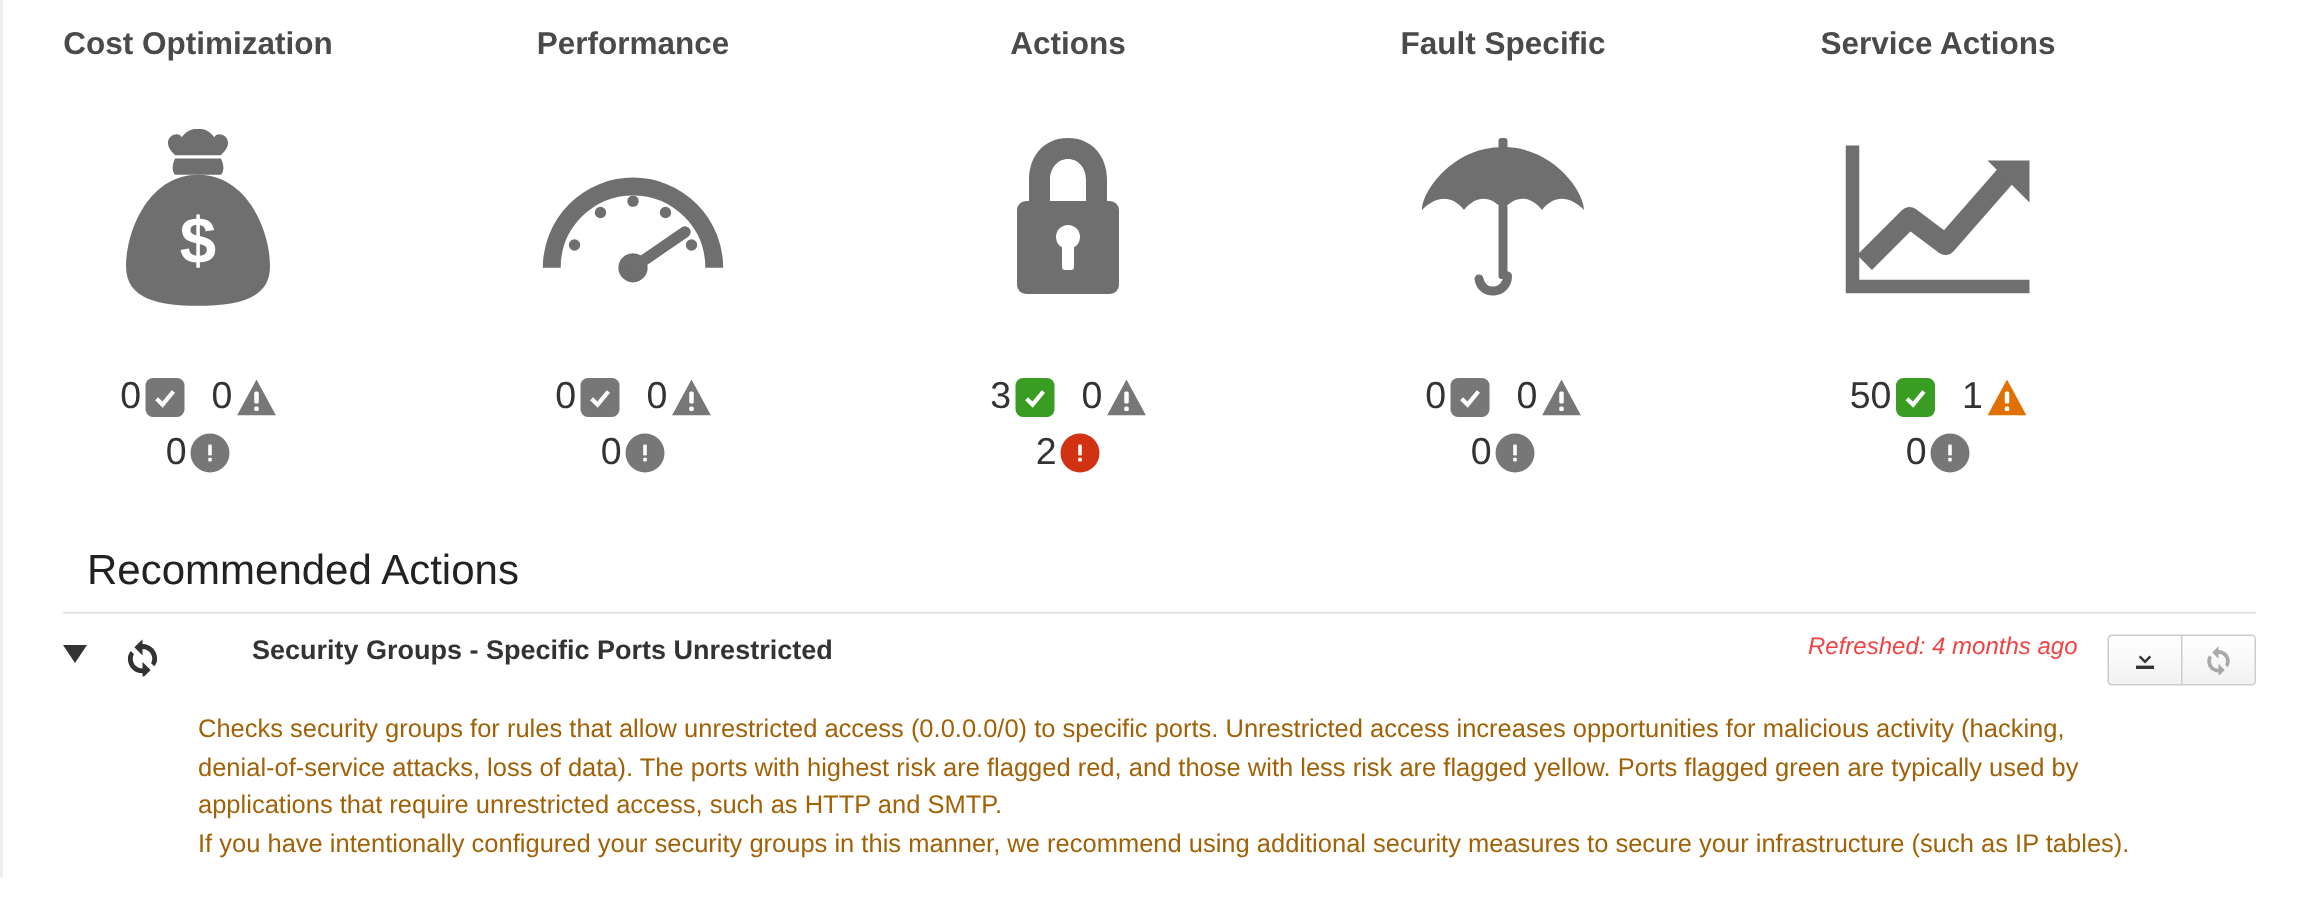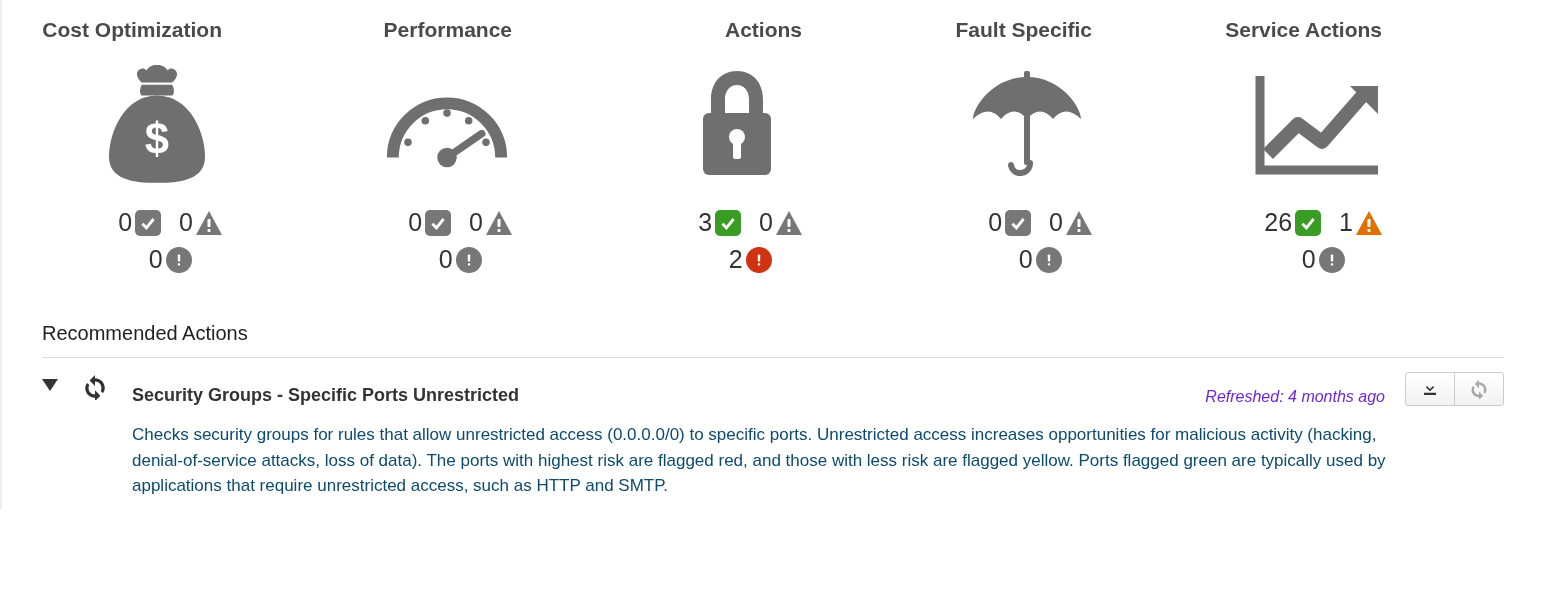--- a/index.html
+++ b/index.html
@@ -16,22 +16,23 @@
     padding: 18px 40px 10px 40px;
   }
   .cat-row {
     display: flex;
     gap: 110px;
     margin-bottom: 40px;
   }
   .cat {
     display: flex;
     flex-direction: column;
-    align-items: flex-end;
+    align-items: center;
     width: 180px;
+    gap: 21px;
   }
   .cat-title {
     font-weight: 700;
     font-size: 21px;
     color: #4a4a4a;
     margin-bottom: 18px;
     white-space: nowrap;
   }
   .cat-icon {
     width: 130px;
@@ -79,23 +80,23 @@
   .circ {
     width: 26px; height:26px;
     border-radius:50%;
     display:inline-flex;align-items:center;justify-content:center;
     font-weight:bold;
   }
   .circ.gray { background:#777777; color:#fff; font-size:20px;}
   .circ.red { background:#d13212; color:#fff; font-size:20px;}
 
   .section-title {
-    font-size: 20px;
+    font-size: 28px;
     font-weight: 400;
-    margin: 0 0 12px 0;
+    margin: 0 0 12px 16px;
     color: #222;
   }
   hr.div {
     border:none;
     border-top:1px solid #dddddd;
     margin:0 0 14px 0;
   }
   .action-row {
     display:flex;
     align-items:flex-start;
@@ -106,33 +107,34 @@
     color:#333;
     margin-top:6px;
     cursor:pointer;
   }
   .refresh-icn svg { display:block; }
   .action-card {
     flex:1;
   }
   .card-head {
     display:flex;
-    align-items:flex-end;
+    align-items:flex-start;
     gap:20px;
+    margin-left:36px;
   }
   .card-title {
     font-weight:700;
     font-size:18px;
     color:#333;
     flex:0 0 auto;
   }
   .spacer { flex:1; }
   .refreshed {
     font-style: italic;
-    color:#6d28d9;
+    color:#ef4444;
     font-size:16px;
   }
   .btn-grp {
     display:inline-flex;
     border:1px solid #cccccc;
     border-radius:3px;
     overflow:hidden;
     background:linear-gradient(#ffffff,#f2f2f2);
   }
   .btn-grp button {
@@ -141,21 +143,21 @@
     padding:6px 14px;
     cursor:pointer;
     display:flex;align-items:center;justify-content:center;
   }
   .btn-grp button + button { border-left:1px solid #cccccc; }
   .btn-grp .disabled svg { opacity:0.4; }
   .card-body {
     margin-top:16px;
     font-size:17px;
     line-height:1.5;
-    color:#0c4a6e;
+    color:#a16207;
     max-width:1300px;
   }
 </style>
 </head>
 <body>
 
 <div class="container">
 
   <div class="cat-row">
 
@@ -348,21 +350,21 @@
       <div class="cat-icon">
         <svg viewBox="0 0 130 110" width="130" height="110" fill="none">
           <polyline points="8,6 8,100 126,100" stroke="#6f6f6f" stroke-width="9" fill="none"></polyline>
           <polyline points="16,84 46,54 70,72 112,24" stroke="#6f6f6f" stroke-width="14" fill="none" stroke-linejoin="round"></polyline>
           <path d="M98 16 L126 16 L126 44 Z" fill="#6f6f6f"></path>
         </svg>
       </div>
       <div class="counts">
         <div class="count-line">
           <span class="count">
-            <span>26</span>
+            <span>50</span>
             <span class="cbox green">
                 <svg width="16" height="16" viewBox="0 0 20 20">
                   <polyline points="3,11 8,16 17,5"></polyline>
                 </svg>
               </span>
           </span>
           <span class="count">
             <span>1</span>
             <span class="tri-wrap">
                 <svg width="26" height="24" viewBox="0 0 26 24">
@@ -418,17 +420,18 @@
           </button>
           <button class="disabled">
             <svg width="20" height="20" viewBox="0 0 24 24" fill="#333">
                 <path d="M12 4 V1 L7 6 l5 5 V7 c3.3 0 6 2.7 6 6 0 1-.25 1.95-.7 2.8 l1.95 1.95 C20.3 16.45 21 14.8 21 13 c0-5-4-9-9-9zM12 19 c-3.3 0-6-2.7-6-6 0-1 .25-1.95 .7-2.8 L4.75 8.25 C3.7 9.55 3 11.2 3 13 c0 5 4 9 9 9 v3 l5-5-5-5 v4z"></path>
               </svg>
           </button>
         </div>
       </div>
       <div class="card-body">
         <div>Checks security groups for rules that allow unrestricted access (0.0.0.0/0) to specific ports. Unrestricted access increases opportunities for malicious activity (hacking, denial-of-service attacks, loss of data). The ports with highest risk are flagged red, and those with less risk are flagged yellow. Ports flagged green are typically used by applications that require unrestricted access, such as HTTP and SMTP.</div>
+        <div>If you have intentionally configured your security groups in this manner, we recommend using additional security measures to secure your infrastructure (such as IP tables).</div>
       </div>
     </div>
   </div>
 
 </div>
 
 </body></html>

